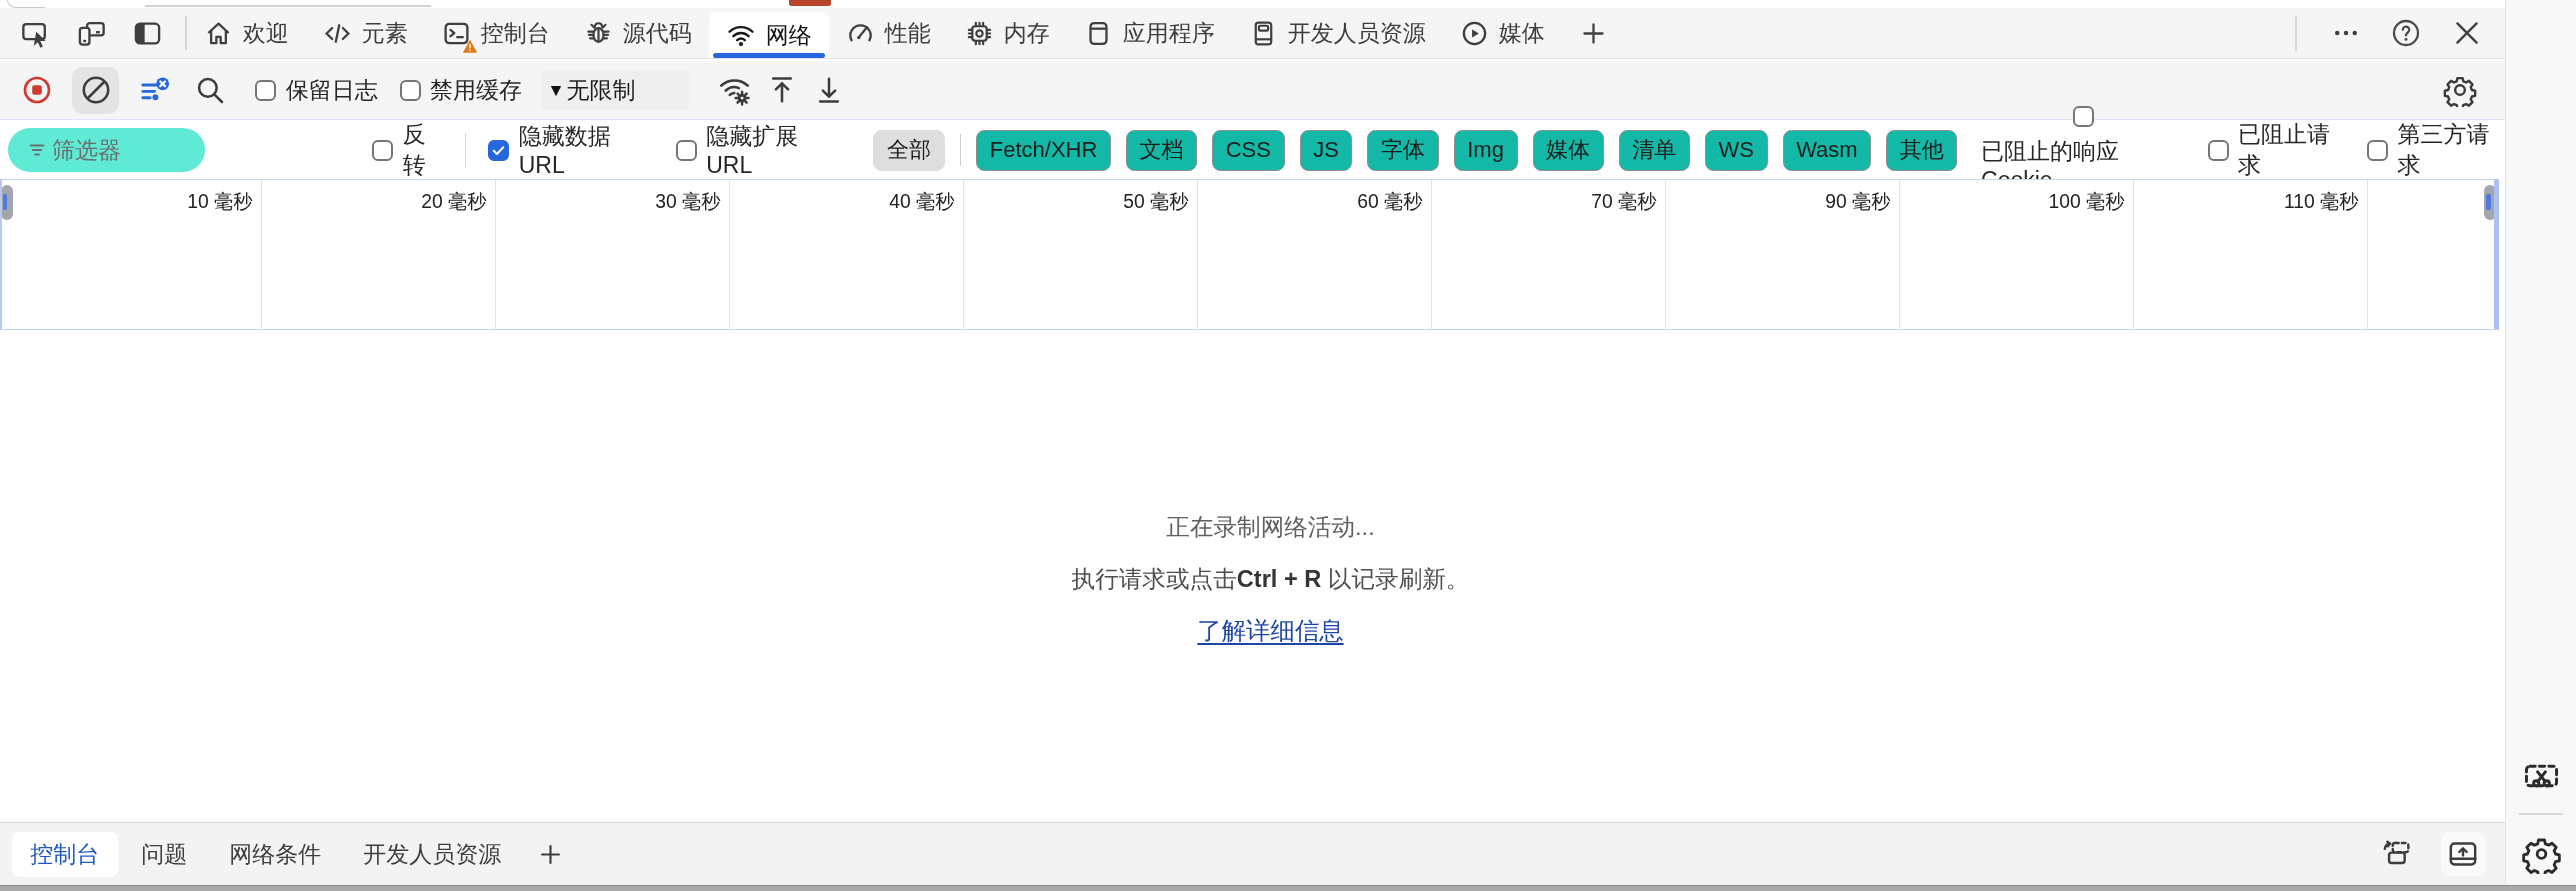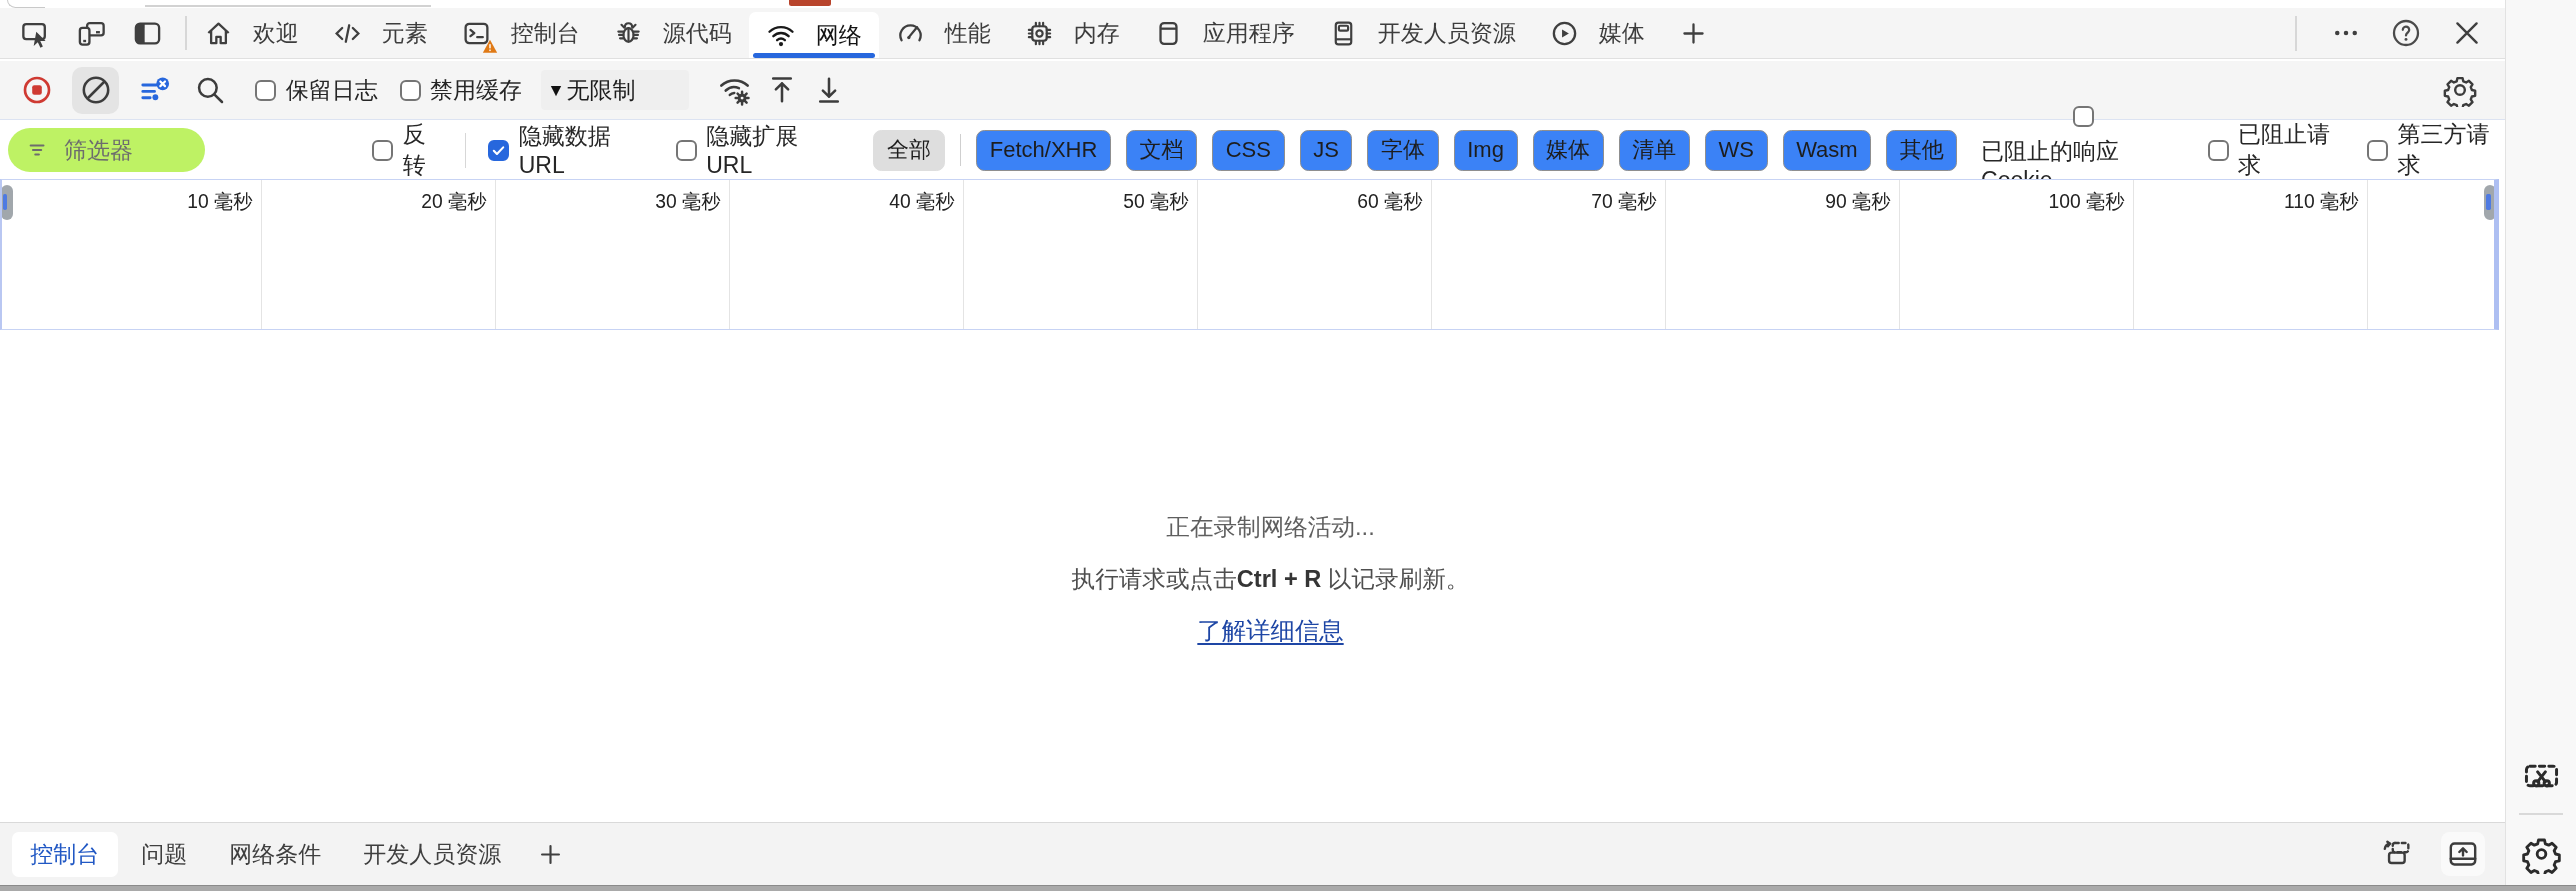--- a/index.html
+++ b/index.html
@@ -13,45 +13,45 @@
 
   
   #page-top{position:absolute;left:0;top:0;width:2576px;height:8.4px;background:#fff;}
   .frag-corner{position:absolute;left:6.7px;top:-15px;width:37px;height:22px;border:1.7px solid #c9c9c9;border-radius:0 0 0 8.4px;border-top:none;border-right:none;}
   .frag-line{position:absolute;left:145px;top:5px;width:286px;height:1.7px;background:#d2d2d2;}
   .frag-red{position:absolute;left:789px;top:0;width:42px;height:5.9px;background:#b8442c;border-radius:0 0 2.5px 2.5px;}
 
   
   #tabbar{position:absolute;left:0;top:8.4px;width:2505px;height:50px;background:#f5f5f5;border-bottom:1.7px solid #e0e0e0;display:flex;align-items:stretch;}
   #tabbar .tools{display:flex;align-items:center;gap:25px;padding:0 22px 0 20px;}
-  #tabbar .tab{position:relative;display:flex;align-items:center;gap:20px;padding:0 17px;font-size:23px;color:#3d3d3d;cursor:default;}
+  #tabbar .tab{position:relative;display:flex;align-items:center;gap:10px;padding:0 17px;font-size:23px;color:#3d3d3d;cursor:default;}
   #tabbar .tab.selected{background:#fff;color:#141414;border-radius:6.7px 6.7px 0 0;margin-top:3.4px;}
   #tabbar .tab.selected .underline{position:absolute;left:4.2px;right:4.2px;bottom:0;height:5.9px;border-radius:3.4px;background:#2767dd;}
   #tabbar .plus{display:flex;align-items:center;padding:0 17px;}
   #tabbar .right{margin-left:auto;display:flex;align-items:center;gap:29px;padding-right:22px;}
   .badge-warn{position:absolute;}
 
   
   #nettools{position:absolute;left:0;top:61px;width:2505px;height:59px;background:#f5f5f5;border-bottom:1.7px solid #dce3f2;display:flex;align-items:center;padding-left:13.5px;box-sizing:border-box;}
   .iconbtn{display:flex;align-items:center;justify-content:center;width:47px;height:47px;border-radius:10px;}
   .iconbtn.bg{background:#e4e4e4;}
   .cbrow{display:flex;align-items:center;gap:9.3px;font-size:23px;color:#262626;margin-left:22px;}
   .cb{width:21px;height:21px;border:2px solid #757575;border-radius:5.9px;background:#fff;box-sizing:border-box;flex:0 0 auto;display:flex;align-items:center;justify-content:center;}
   .cb.checked{background:#2767dd;border-color:#2767dd;}
   .dropdown{display:flex;align-items:center;margin-left:18.5px;background:#efefef;border-radius:4.2px;height:40px;padding:0 54px 0 6.7px;font-size:23px;color:#1d1d1d;}
   .dropdown .caret{font-size:17.7px;color:#111;margin-right:1.7px;}
   #nettools .spacer{flex:1;}
   #nettools .gear-right{margin-right:22px;}
 
   
   #filterrow{position:absolute;left:0;top:121px;width:2505px;height:58px;background:#fff;display:flex;align-items:center;box-sizing:border-box;padding-left:8.4px;}
-  .filter-pill{display:flex;align-items:center;gap:15px;width:207px;height:44px;border-radius:22px;background:#bef264;padding-left:18.5px;box-sizing:border-box;font-size:23px;color:#6d6d6d;}
+  .filter-pill{display:flex;align-items:center;gap:3px;width:207px;height:44px;border-radius:22px;background:#5eead4;padding-left:18.5px;box-sizing:border-box;font-size:23px;color:#6d6d6d;}
   .inv{margin-left:167px;}
   #filterrow .vdiv{height:34px;margin-left:20px;}
-  .typebtn{display:flex;align-items:center;height:39px;padding:0 12.6px;border:1.7px solid #8f8f8f;border-radius:8.4px;background:#3b82f6;font-size:22px;color:#1d1d1d;margin-left:15px;white-space:nowrap;}
+  .typebtn{display:flex;align-items:center;height:39px;padding:0 12.6px;border:1.7px solid #8f8f8f;border-radius:8.4px;background:#14b8a6;font-size:22px;color:#1d1d1d;margin-left:15px;white-space:nowrap;}
   .typebtn.selected{background:#dedede;border-color:#dedede;margin-left:32px;}
   .typesep{width:1.7px;height:32px;background:#cfcfcf;margin-left:15px;}
 
   
   #ruler{position:absolute;left:0;top:179px;width:2499px;height:151px;background:#fff;border-top:1.7px solid #c7d3f4;border-bottom:1.7px solid #c7d3f4;border-left:2.5px solid #b9c7f2;border-right:5.9px solid #aebff2;box-sizing:border-box;overflow:hidden;}
   #ruler .cols{display:flex;height:100%;margin-left:26px;}
   #ruler .col{flex:0 0 234px;height:100%;border-right:1.7px solid #e4e4e4;box-sizing:border-box;text-align:right;padding:8.4px 8.4px 0 0;font-size:19.3px;color:#222;white-space:nowrap;}
   .scrollcap{position:absolute;top:5px;width:11.8px;height:35px;background:#9aa0a6;border-radius:6.7px;opacity:.92;}
   .scrollcap .thumb{position:absolute;top:9.3px;width:4.2px;height:16px;background:#3f6fe0;border-radius:1.7px;}
   #cap-left{left:-0.8px;}

